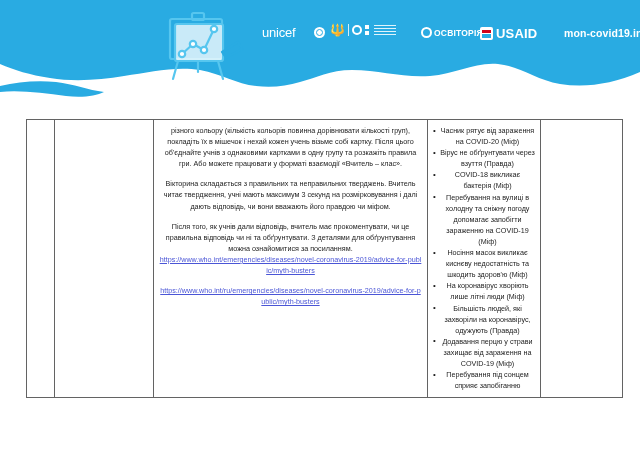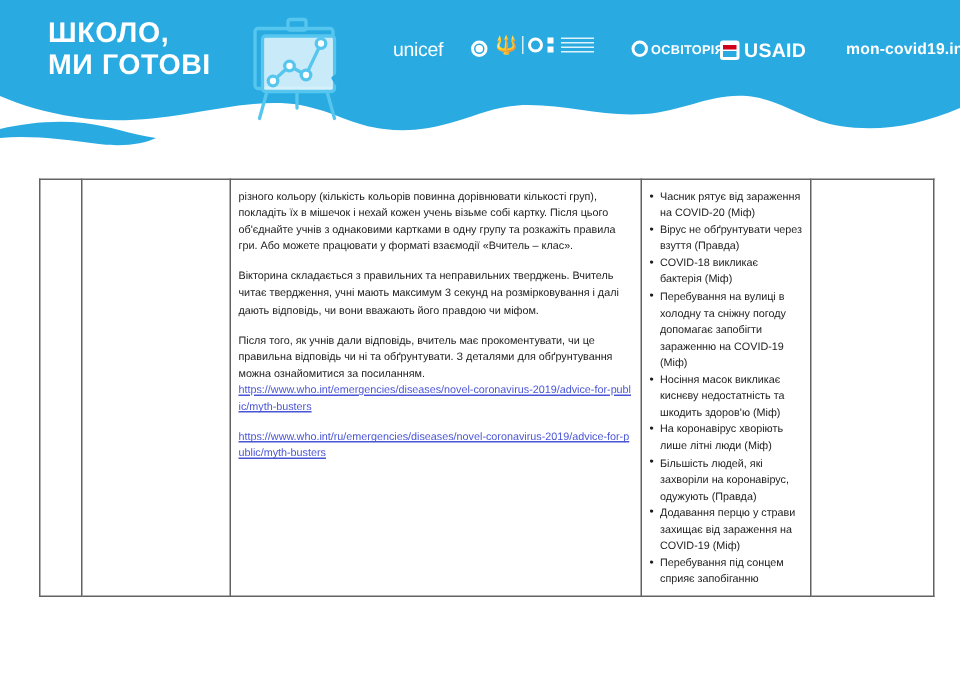--- a/index.html
+++ b/index.html
@@ -221,20 +221,21 @@
     height: 341px;
     background: #ffffff;
   }
   table.grid {
     position: absolute;
     left: 26px;
     top: 7px;
     width: 596px;
     border-collapse: collapse;
     table-layout: fixed;
+    text-align: center;
   }
   table.grid td {
     border: 1px solid #636363;
     vertical-align: top;
     padding: 0;
     background: #ffffff;
   }
   .col-a { width: 28px; }
   .col-b { width: 99px; }
   .col-c { width: 274px; }
@@ -304,22 +305,20 @@
              C236,84 222,74 200,70
              C176,66 150,72 124,76
              C100,80 74,82 50,78
              C30,75 14,70 0,64 Z" fill="#29ABE2"></path>
     <path d="M0,86 C18,82 36,80 56,82 C74,84 88,90 104,92
              C96,96 82,98 66,96 C44,93 20,90 0,92 Z" fill="#29ABE2"></path>
   </svg>
 
   <div class="banner-inner">
 
-    <div class="brand-title">ШКОЛО,
-МИ ГОТОВІ</div>
 
     <svg class="easel" viewBox="0 0 86 78">
       <g fill="none" stroke="#56C6EF" stroke-width="2.2" stroke-linecap="round" stroke-linejoin="round">
         <rect x="8" y="13" width="52" height="40" rx="2"></rect>
         <rect x="13" y="18" width="48" height="37" rx="2" fill="#ffffff" fill-opacity="0.75"></rect>
         <rect x="30" y="7" width="12" height="7" rx="1.5"></rect>
         <path d="M20 48 L31 38 L42 44 L52 23"></path>
         <circle cx="20" cy="48" r="3.2" fill="#ffffff"></circle>
         <circle cx="31" cy="38" r="3.2" fill="#ffffff"></circle>
         <circle cx="42" cy="44" r="3.2" fill="#ffffff"></circle>

